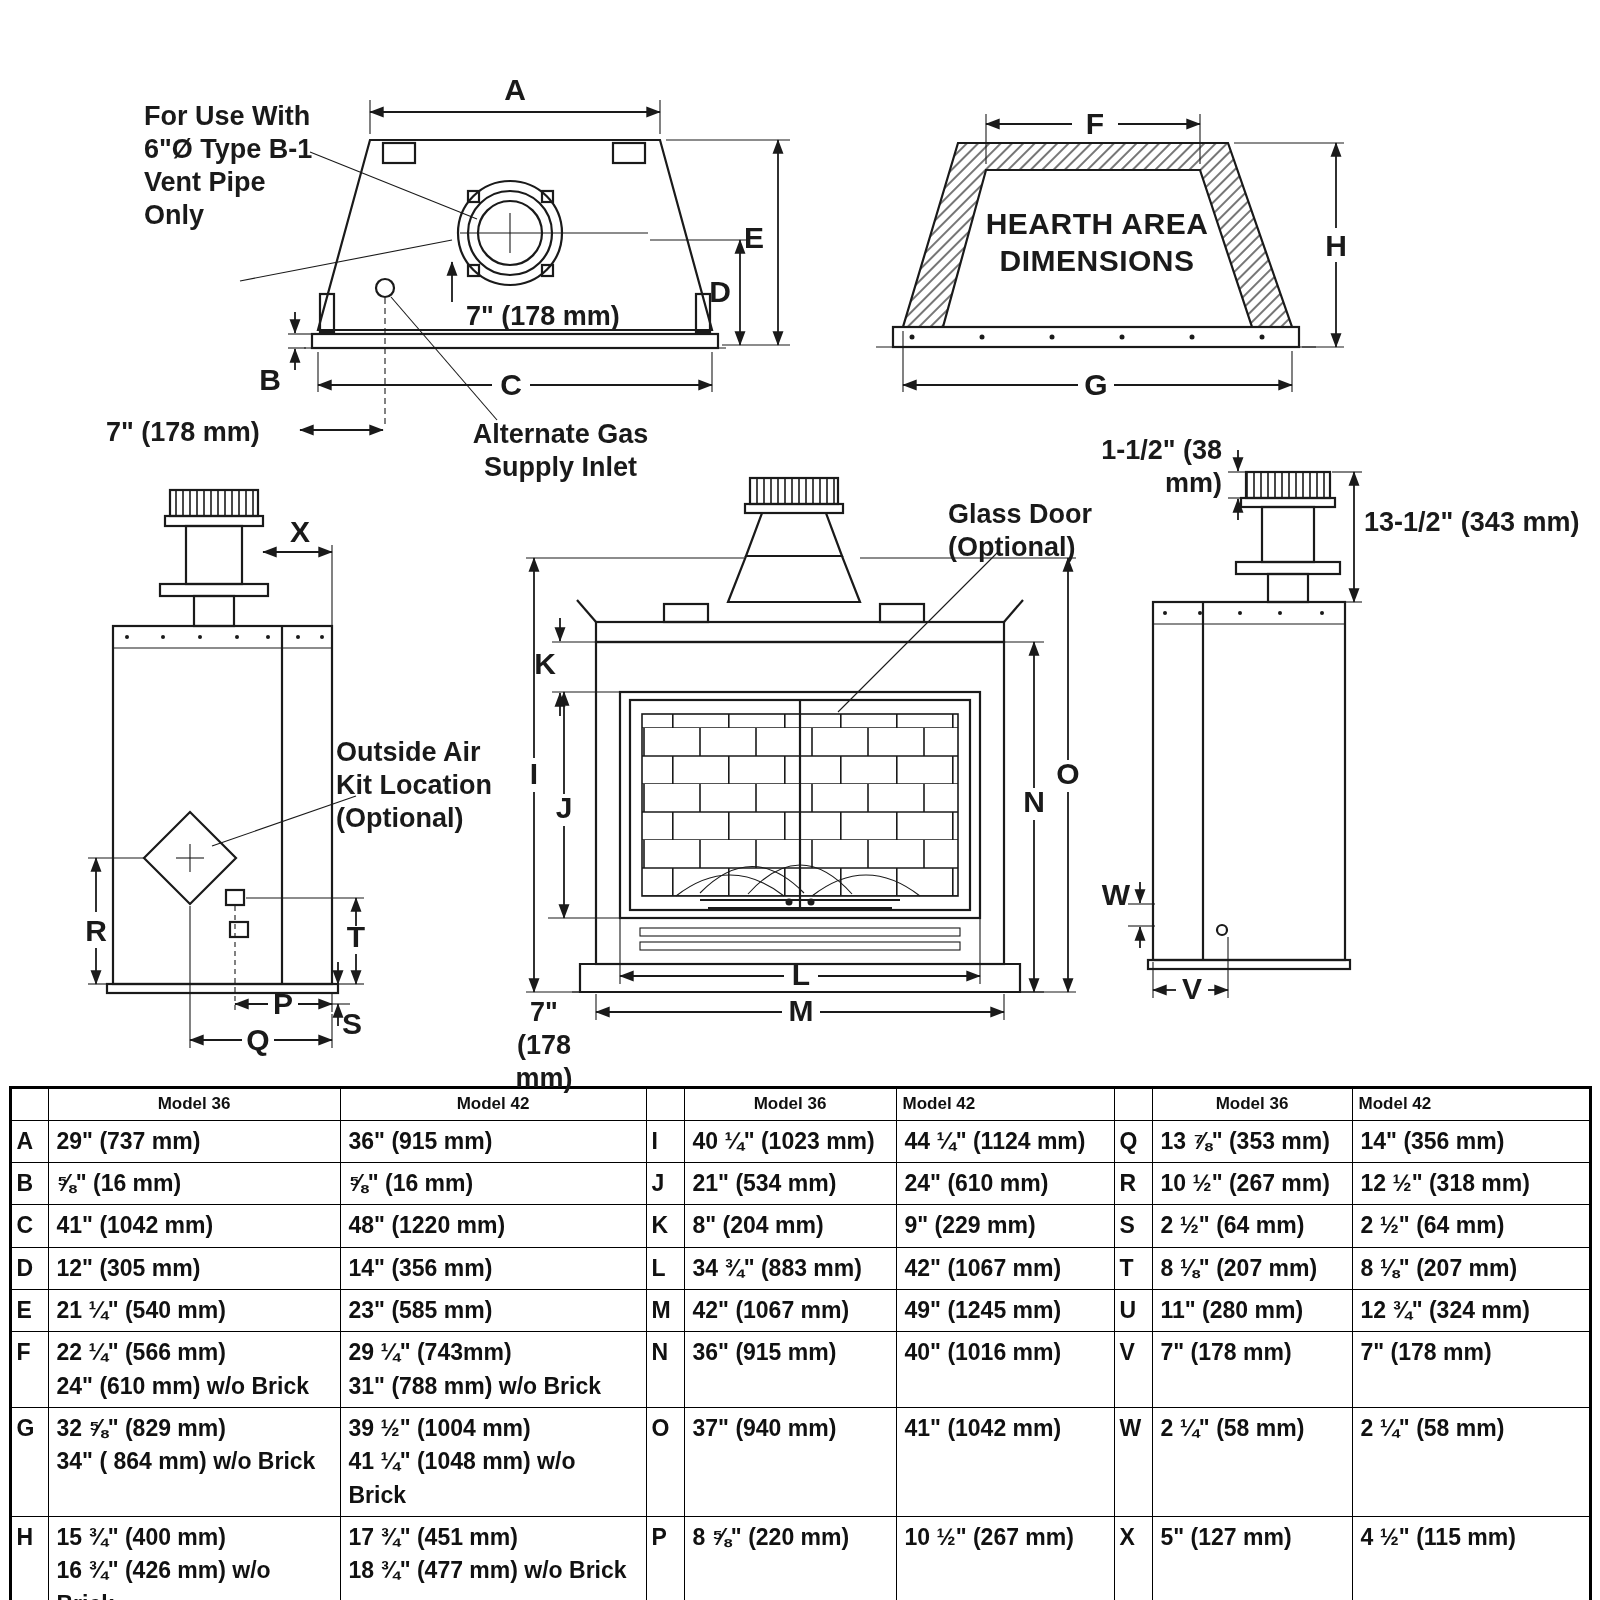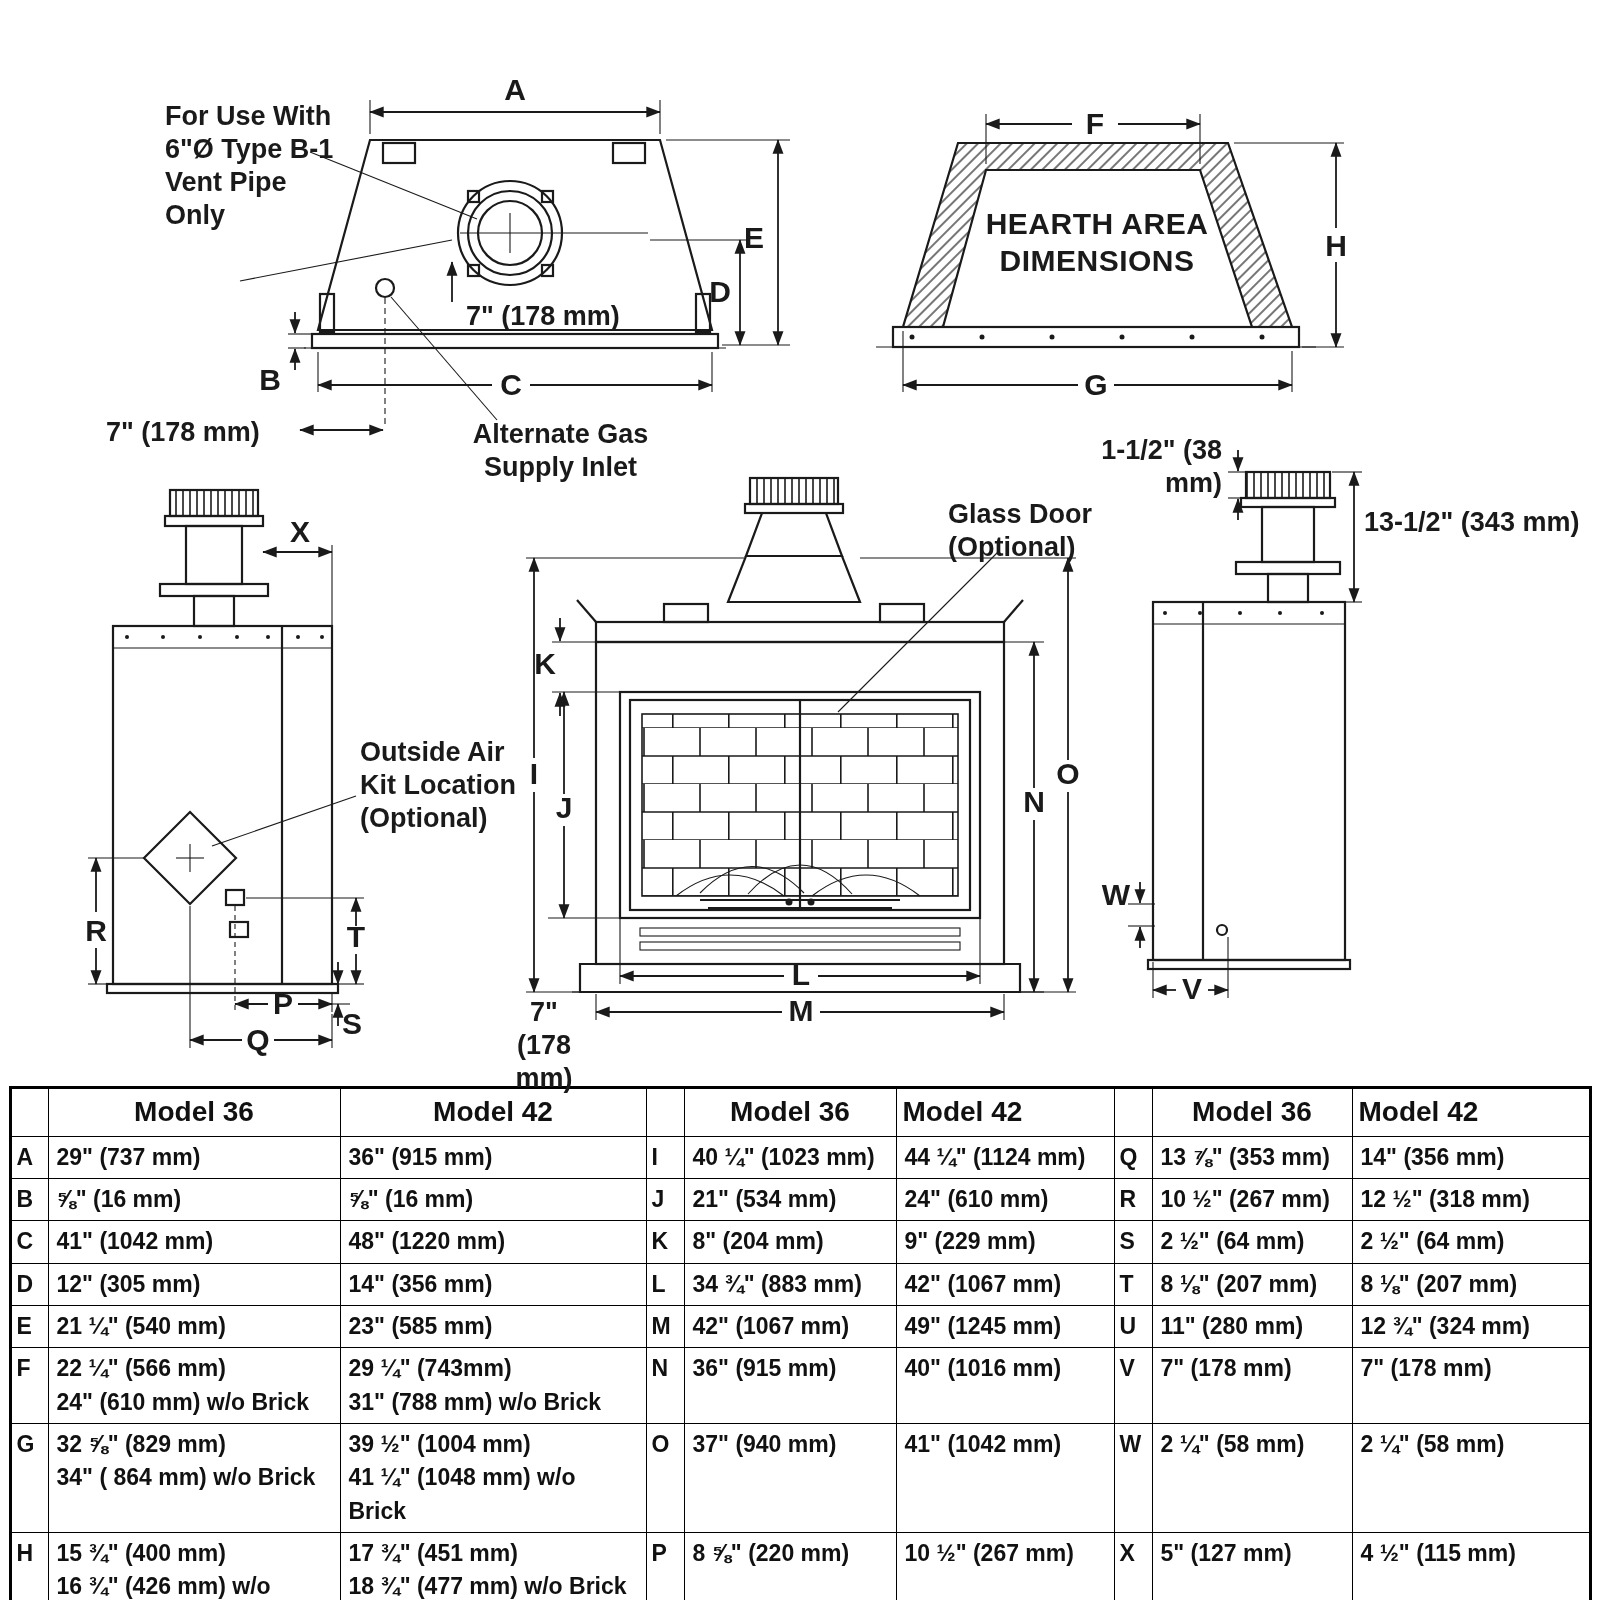--- a/index.html
+++ b/index.html
@@ -10,21 +10,21 @@
   .ann.center{text-align:center;}
   .ann.right{text-align:right;}
   .ann.big{font-size:30px;letter-spacing:.5px;}
   .outline{fill:none;stroke:#1a1a1a;stroke-width:2.2;}
   .thin{fill:none;stroke:#1a1a1a;stroke-width:1.1;}
   .dim{fill:none;stroke:#1a1a1a;stroke-width:1.8;}
   .dimletter{font-family:"Liberation Sans",sans-serif;font-size:30px;font-weight:bold;fill:#1a1a1a;text-anchor:middle;}
   .dot{fill:#1a1a1a;stroke:none;}
   .dim-table{border-collapse:collapse;table-layout:fixed;width:1580px;margin:4px auto 0;border:3px solid #000;}
   .dim-table th,.dim-table td{border:1.5px solid #000;padding:4px 8px;font-size:23px;font-weight:bold;color:#111;vertical-align:top;text-align:left;white-space:pre-line;line-height:1.45;}
-  .dim-table th{text-align:center;font-size:28px;padding:3px 6px;}
+  .dim-table th{text-align:center;font-size:17px;padding:3px 6px;}
   .dim-table th.hl{text-align:left;}
   .dim-table td.lt{padding:4px 5px;}
   col.c-l{width:38px;} col.c-v1{width:292px;} col.c-v2{width:306px;}
   col.c-v3{width:212px;} col.c-v4{width:218px;} col.c-v5{width:200px;} col.c-v6{width:238px;}
 </style>
 </head>
 <body>
 
 <div class="drawings">
 <svg width="1600" height="1082" viewBox="0 0 1600 1082">
@@ -296,32 +296,32 @@
     <text class="dimletter" x="1116" y="905">W</text>
 
     <line class="thin" x1="1153" y1="962" x2="1153" y2="998"></line>
     <line class="thin" x1="1228" y1="937" x2="1228" y2="998"></line>
     <line class="dim" marker-start="url(#ar)" x1="1153" y1="990" x2="1176" y2="990"></line>
     <line class="dim" marker-end="url(#ar)" x1="1208" y1="990" x2="1228" y2="990"></line>
     <text class="dimletter" x="1192" y="999">V</text>
   </g>
 </svg>
 
-  <div class="ann" style="left:165px;top:100px;width:180px;">For Use With
+  <div class="ann" style="left:144px;top:100px;width:180px;">For Use With
 6"Ø Type B-1
 Vent Pipe Only</div>
   <div class="ann" style="left:466px;top:300px;width:175px;">7" (178 mm)</div>
   <div class="ann" style="left:106px;top:416px;width:186px;">7" (178 mm)</div>
   <div class="ann center big" style="left:968px;top:206px;width:258px;">HEARTH AREA
 DIMENSIONS</div>
   <div class="ann center" style="left:468px;top:418px;width:185px;">Alternate Gas
 Supply Inlet</div>
   <div class="ann" style="left:948px;top:498px;width:175px;">Glass Door
 (Optional)</div>
-  <div class="ann" style="left:360px;top:736px;width:195px;">Outside Air
+  <div class="ann" style="left:336px;top:736px;width:195px;">Outside Air
 Kit Location
 (Optional)</div>
   <div class="ann right" style="left:1054px;top:434px;width:168px;">1-1/2" (38 mm)</div>
   <div class="ann" style="left:1364px;top:506px;width:225px;">13-1/2" (343 mm)</div>
   <div class="ann center" style="left:488px;top:996px;width:112px;">7"
 (178 mm)</div>
 </div>
 
 <table class="dim-table">
   <colgroup>

